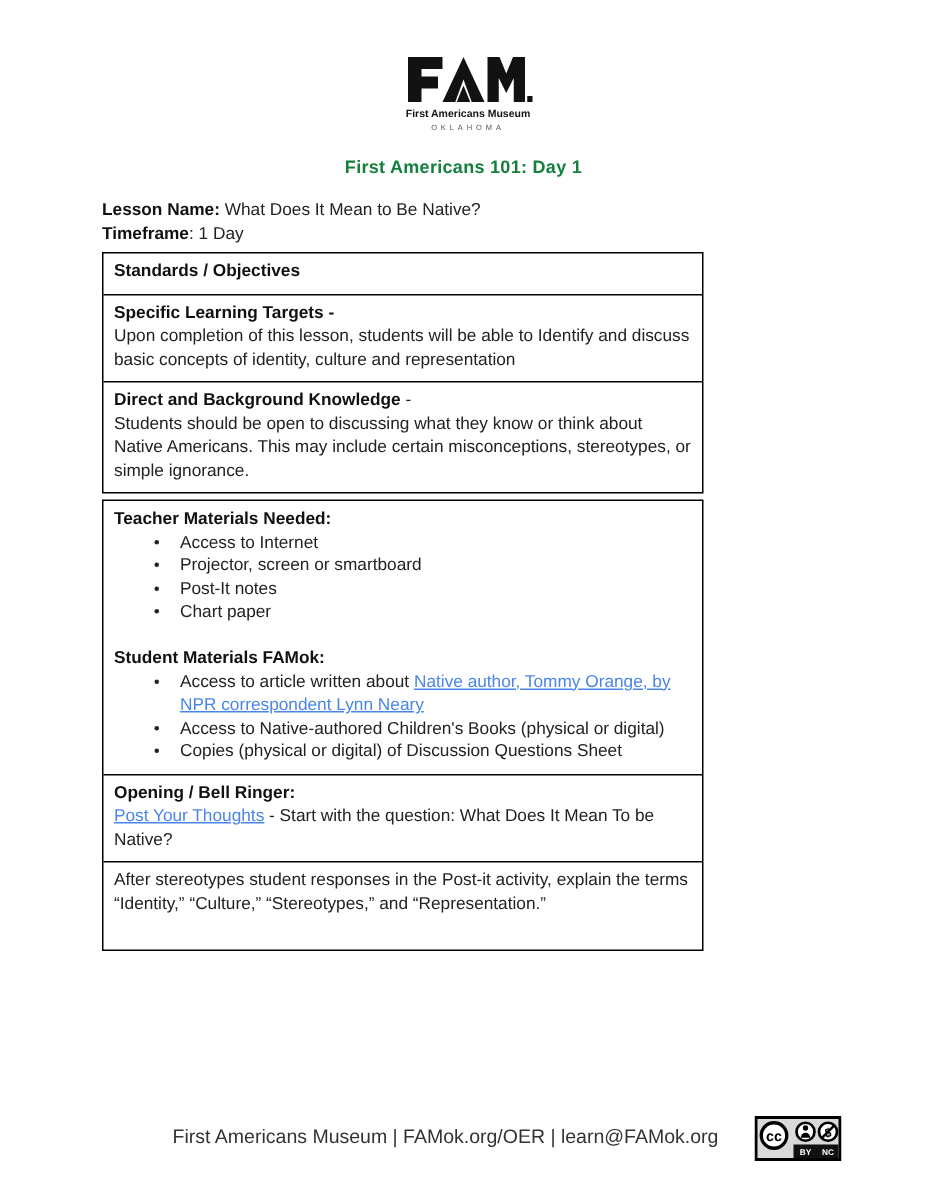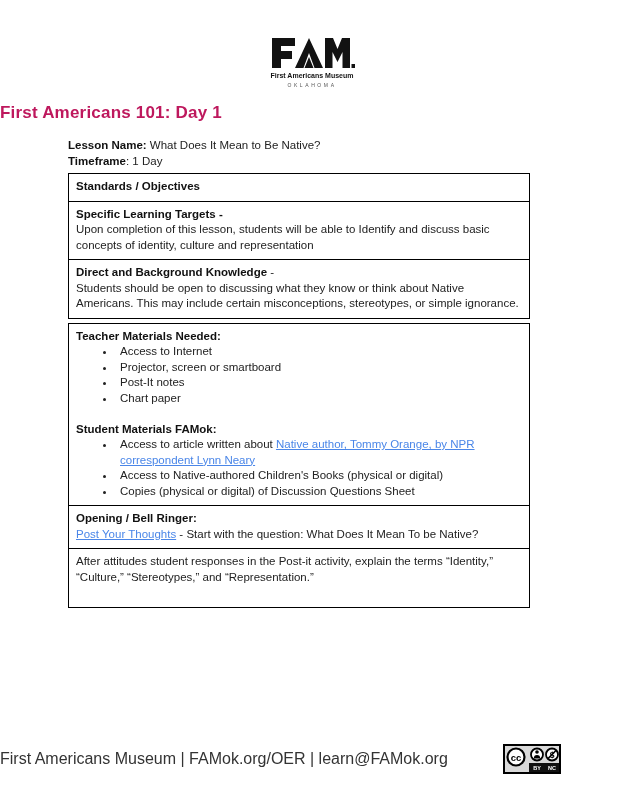--- a/index.html
+++ b/index.html
@@ -5,29 +5,30 @@
   * { box-sizing: border-box; }
   html, body { margin: 0; padding: 0; }
   body {
     width: 618px; height: 800px;
     background: #ffffff;
     position: relative;
     font-family: "Liberation Sans", "DejaVu Sans", sans-serif;
     color: #222222;
     overflow: hidden;
   }
-  .content { margin: 0 68px; width: 462px; }
+  .content { margin: 0 68px; width: 401px; }
 
   
   .logo-wrap { padding-top: 34px; text-align: center; }
   .logo-wrap svg { display: inline-block; }
   .doc-title {
+    text-align: center;
     font-weight: 700;
-    font-size: 17px;
-    color: #be185d;
+    font-size: 12px;
+    color: #15803d;
     margin-top: 9px;
     letter-spacing: 0.2px;
   }
 
   
   .meta { margin-top: 14px; font-size: 11.5px; line-height: 16px; }
   .b { font-weight: 700; color: #111; }
 
   
   .doc-table {
@@ -52,21 +53,22 @@
   a.doclink, .doclink {
     color: #4a86e8;
     text-decoration: underline;
     cursor: pointer;
   }
 
   
   .footer-text {
     position: absolute;
     left: 0; width: 594px; top: 750px;
-    font-size: 16px;
+    text-align: center;
+    font-size: 13px;
     color: #333;
   }
   .cc-badge { position: absolute; top: 744px; right: 57px; }
 </style>
 </head>
 <body>
 
 <div class="page">
 
   <div class="logo-wrap">
@@ -124,21 +126,21 @@
           <li>Copies (physical or digital) of Discussion Questions Sheet</li>
         </ul>
       </div>
 
       <div class="doc-cell">
         <div class="cell-h">Opening / Bell Ringer:</div>
         <div><a class="doclink">Post Your Thoughts</a><span> - Start with the question: What Does It Mean To be Native?</span></div>
       </div>
 
       <div class="doc-cell">
-        <div>After attitudes student responses in the Post-it activity, explain the terms “Identity,” “Culture,” “Stereotypes,” and “Representation.”</div>
+        <div>After stereotypes student responses in the Post-it activity, explain the terms “Identity,” “Culture,” “Stereotypes,” and “Representation.”</div>
         <div class="spacer"></div>
       </div>
     </div>
   </div>
 
   <div class="footer-text">First Americans Museum | FAMok.org/OER | learn@FAMok.org</div>
 
   <div class="cc-badge">
     <svg width="58" height="30" viewBox="0 0 58 30">
       <rect x="1" y="1" width="56" height="28" fill="#d9d9d9" stroke="#000" stroke-width="2"></rect>

